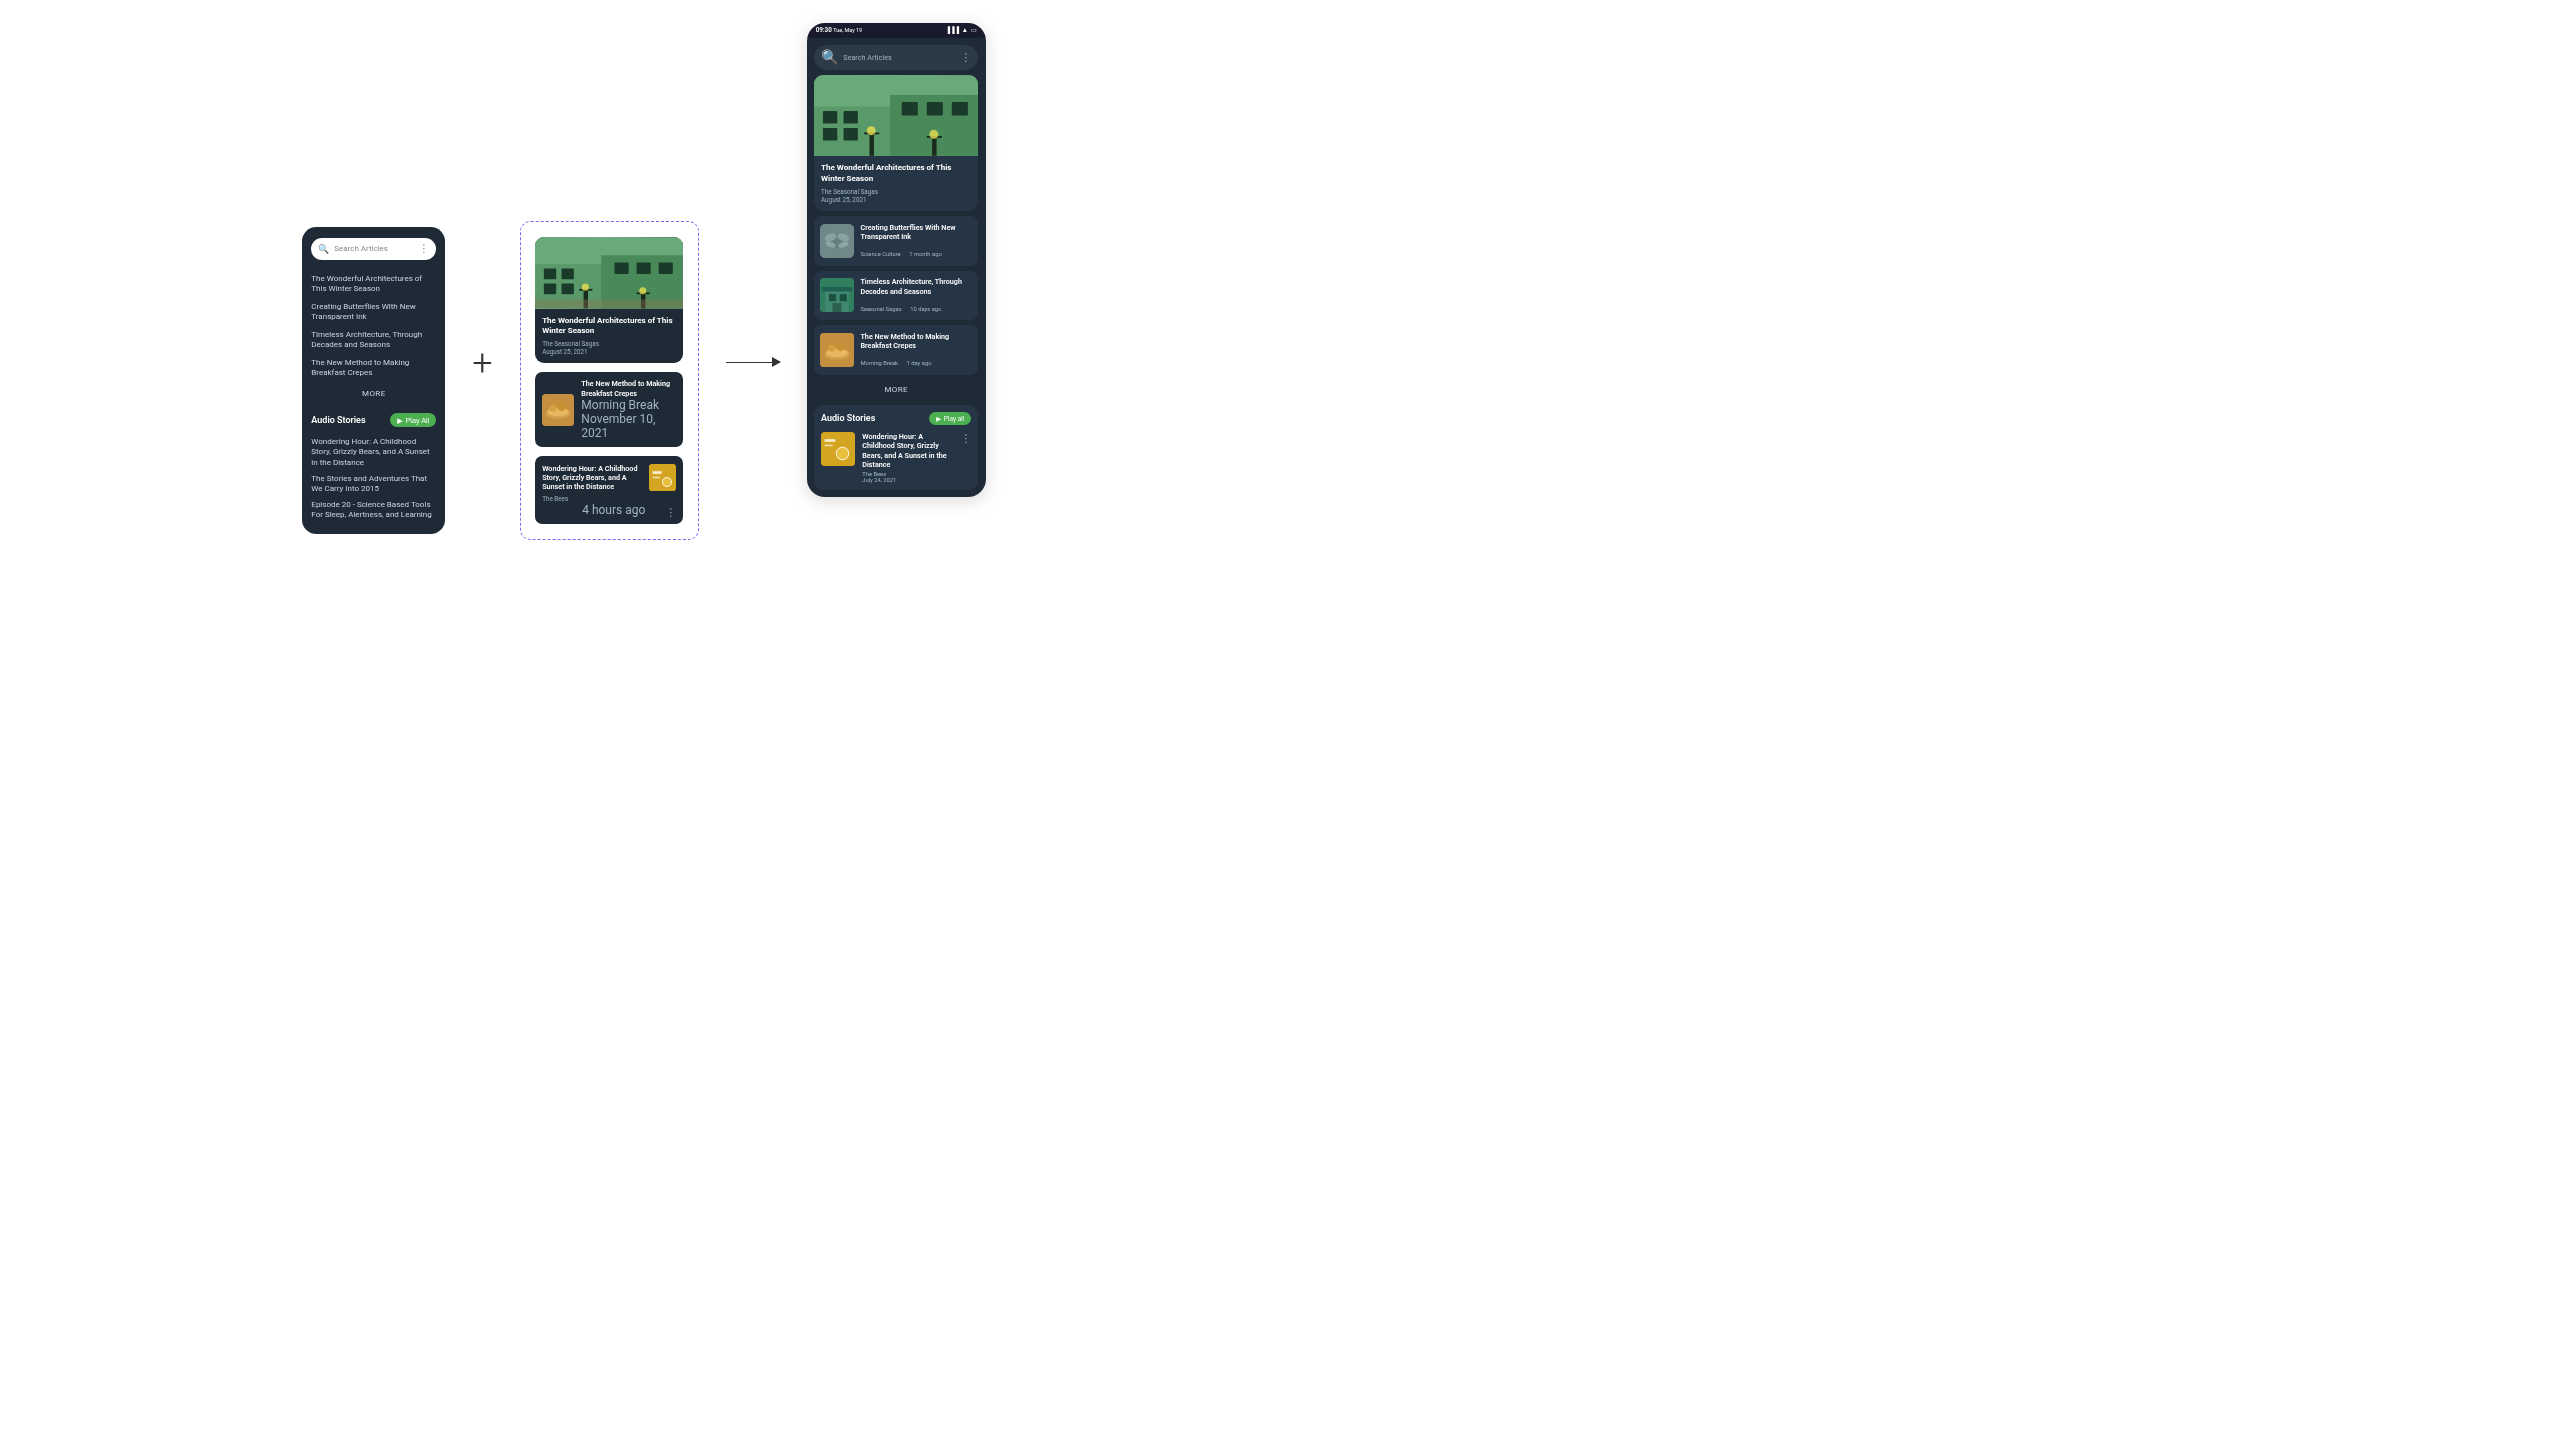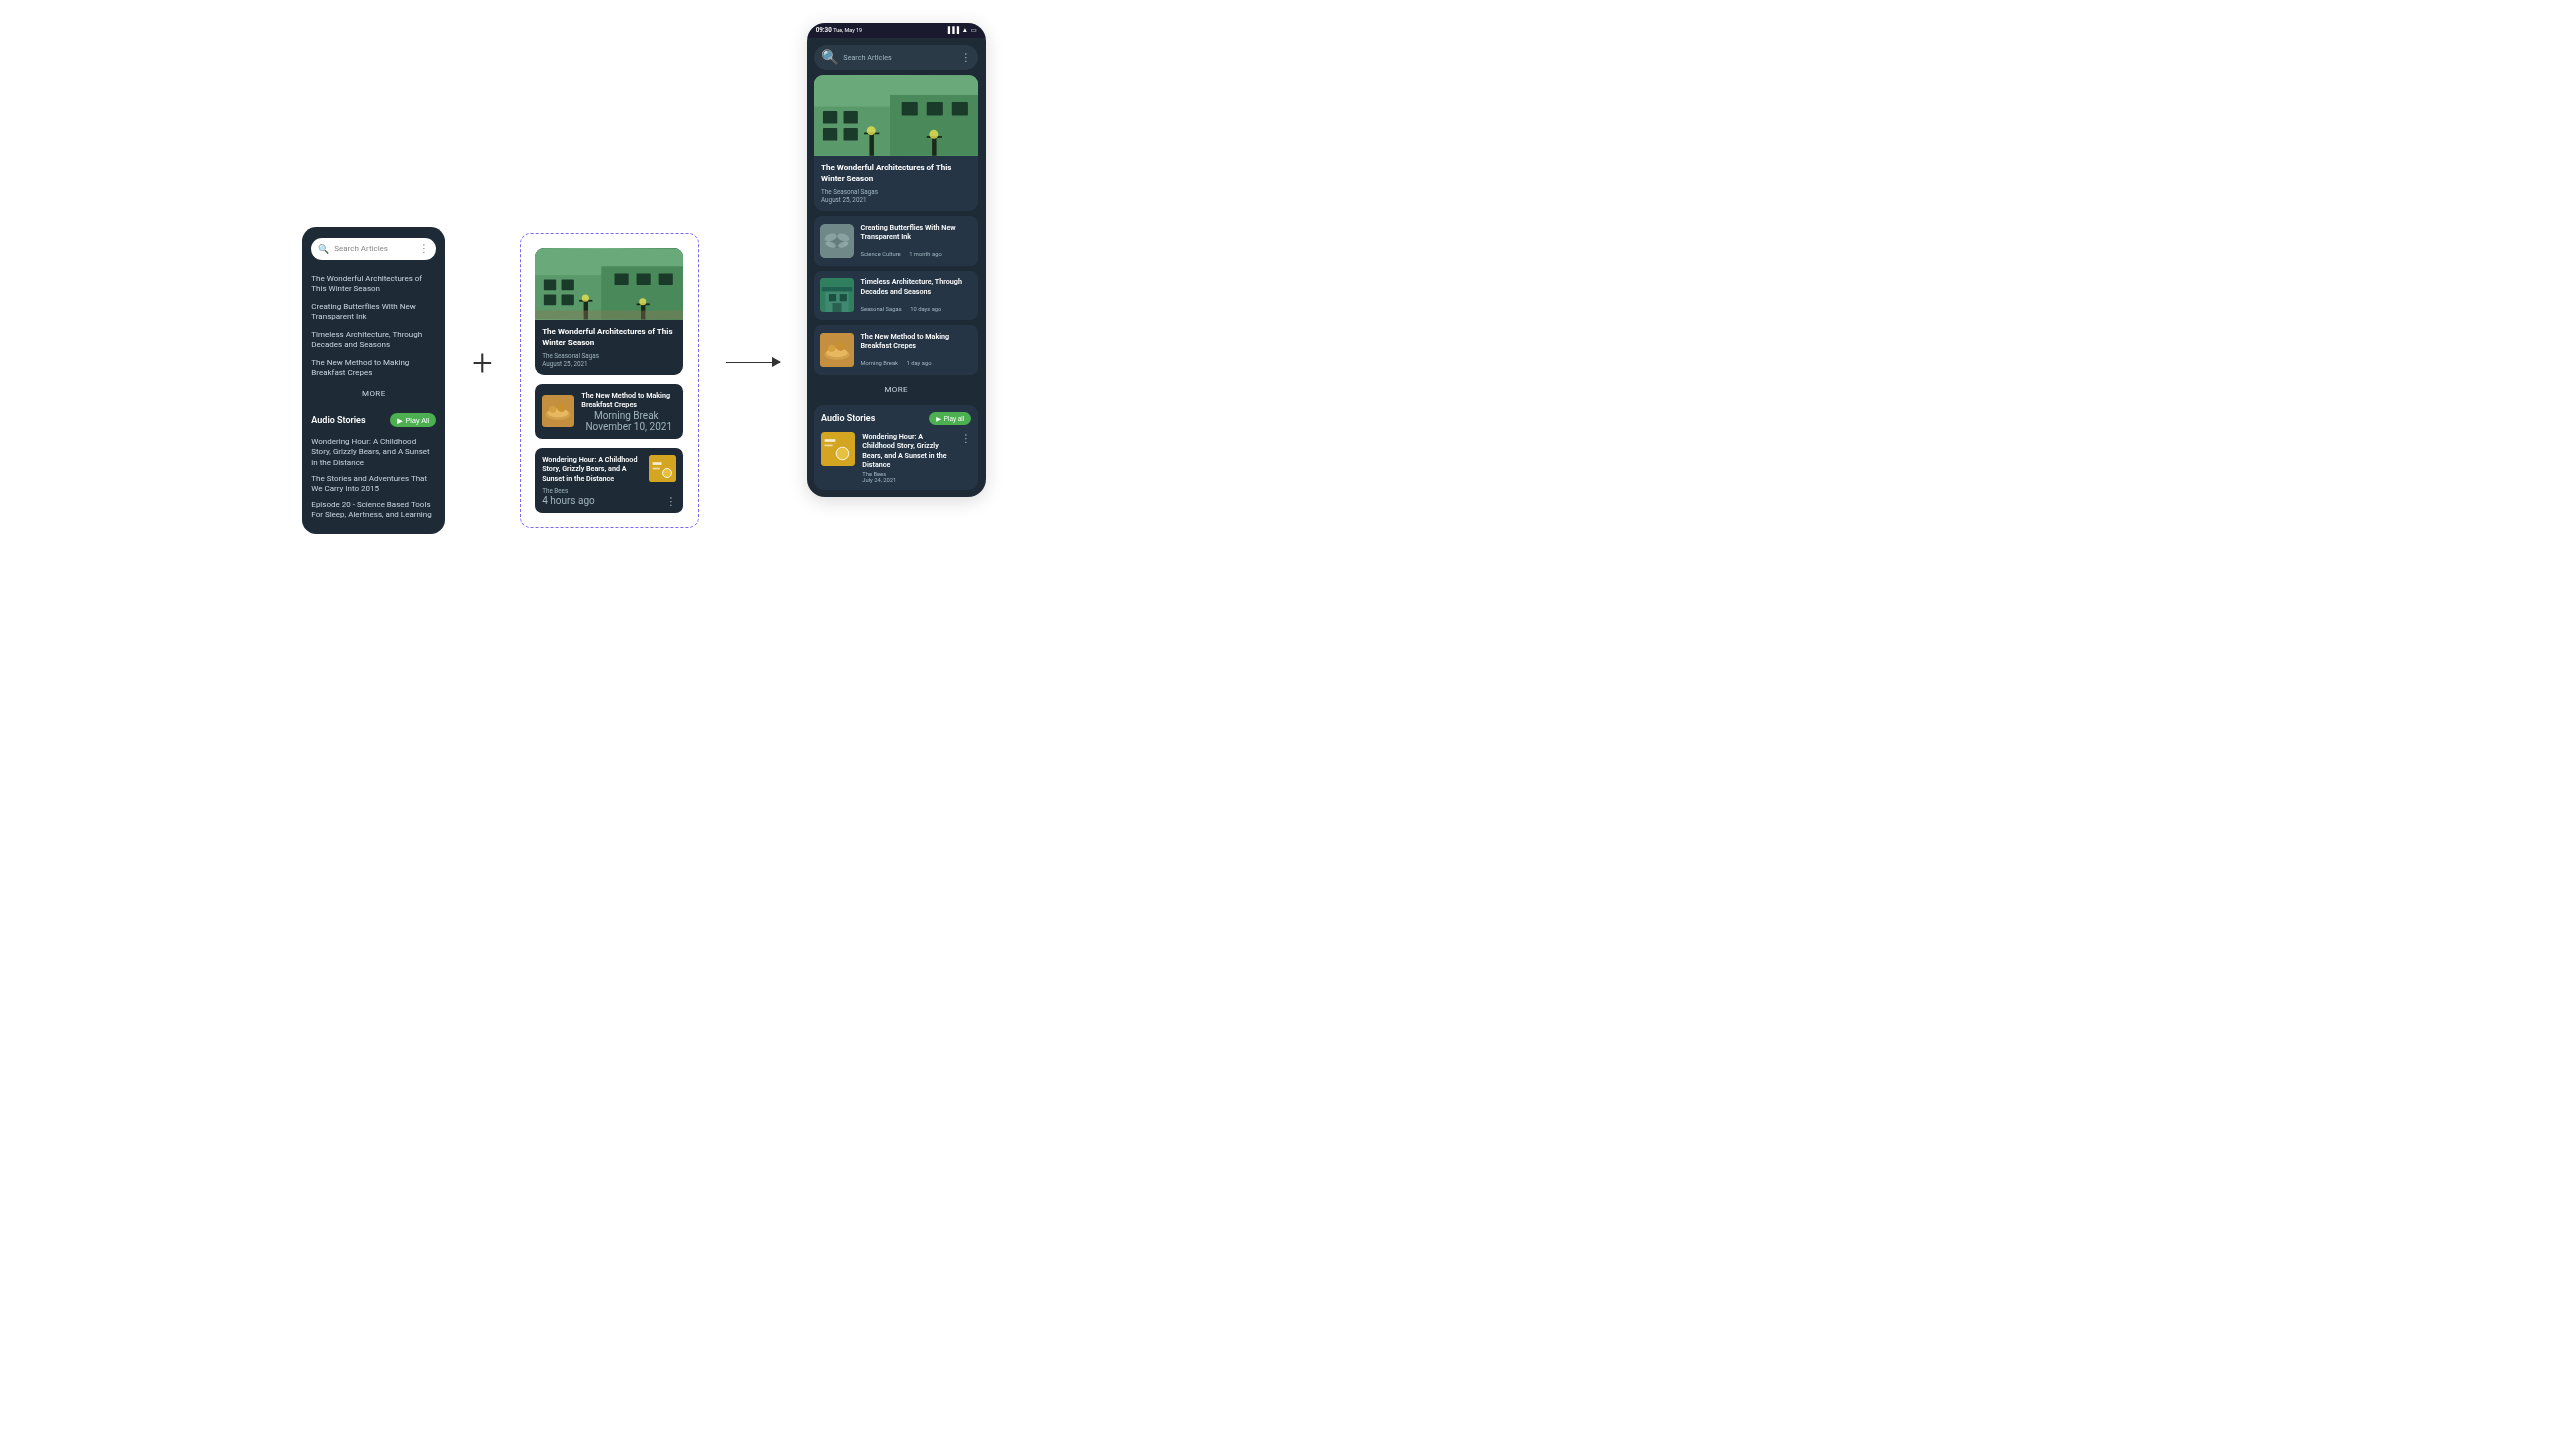--- a/index.html
+++ b/index.html
@@ -180,22 +180,21 @@
       flex: 1;
     }
     .small-card-title {
       color: #ffffff;
       font-size: 7.2px;
       font-weight: 600;
       line-height: 1.3;
     }
     .small-card-meta {
       color: #a0b4c0;
-      font-size: 10px;
-      text-align: center;
+      font-size: 12px;
     }
     .audio-card {
       background: #1e2a35;
       border-radius: 7.2px;
       padding: 7.2px;
       position: relative;
     }
     .audio-card-title {
       color: #ffffff;
       font-size: 7.2px;
@@ -212,21 +211,22 @@
       height: 27px;
       border-radius: 3.6px;
       background: linear-gradient(135deg, #e8c840, #d4a520);
     }
     .audio-card-source {
       color: #a0b4c0;
       font-size: 6.3px;
     }
     .audio-card-time {
       color: #a0b4c0;
-      font-size: 10px;
+      font-size: 12px;
+      margin-left: 40px;
     }
     .audio-card-dots {
       position: absolute;
       bottom: 5.4px;
       right: 7.2px;
       color: #a0b4c0;
       font-size: 10.7px;
     }
 
     

